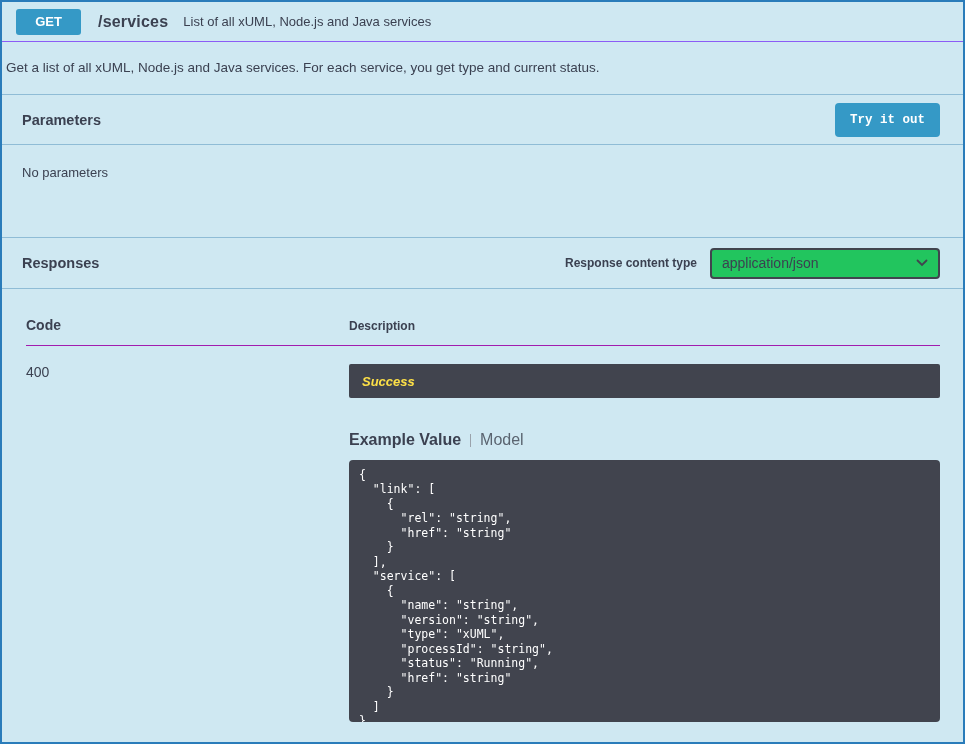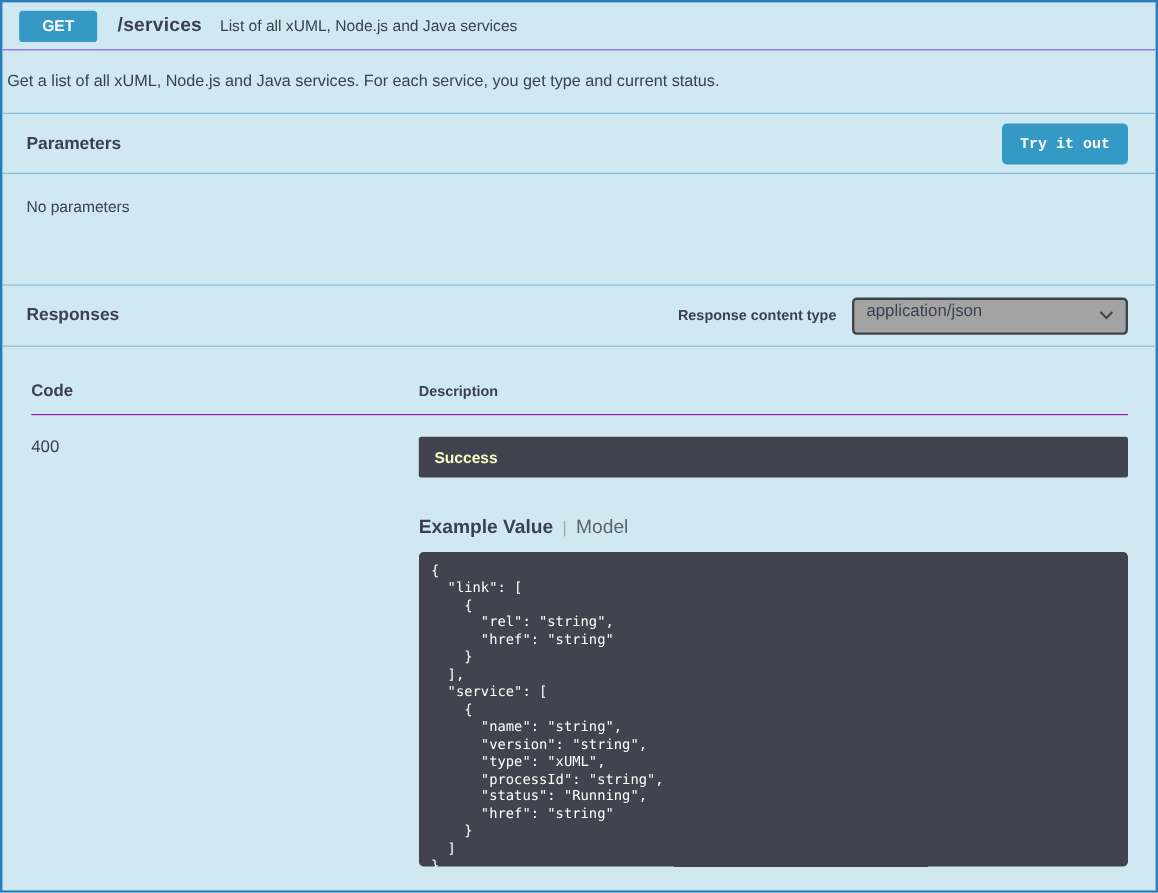--- a/index.html
+++ b/index.html
@@ -96,23 +96,24 @@
     align-items: center;
   }
   .content-type-label {
     font-size: 12px;
     font-weight: bold;
     margin-right: 13px;
   }
   .select {
     position: relative;
     display: flex;
+    align-items: center;
     width: 230px;
     height: 31px;
-    background: #a3a3a3;
+    background: #22c55e;
     border: 2px solid #41444e;
     border-radius: 4px;
     padding: 0 30px 0 10px;
     font-size: 14px;
     cursor: pointer;
   }
   .select .chevron {
     position: absolute;
     right: 10px;
     top: 50%;
@@ -142,23 +143,24 @@
 
   .success-bar {
     height: 34px;
     display: flex;
     align-items: center;
     background: #41444e;
     border-radius: 2px;
     padding-left: 13px;
   }
   .success-text {
-    color: #fef9c3;
-    font-size: 13px;
-    font-weight: bold;
+    color: #fde047;
+    font-size: 13px;
+    font-weight: bold;
+    font-style: italic;
   }
 
   .tabs {
     display: flex;
     align-items: center;
     margin-top: 33px;
   }
   .tab { font-size: 16px; cursor: pointer; }
   .tab.active { font-weight: bold; color: #3b4151; }
   .tab.inactive { color: #5a6470; }

